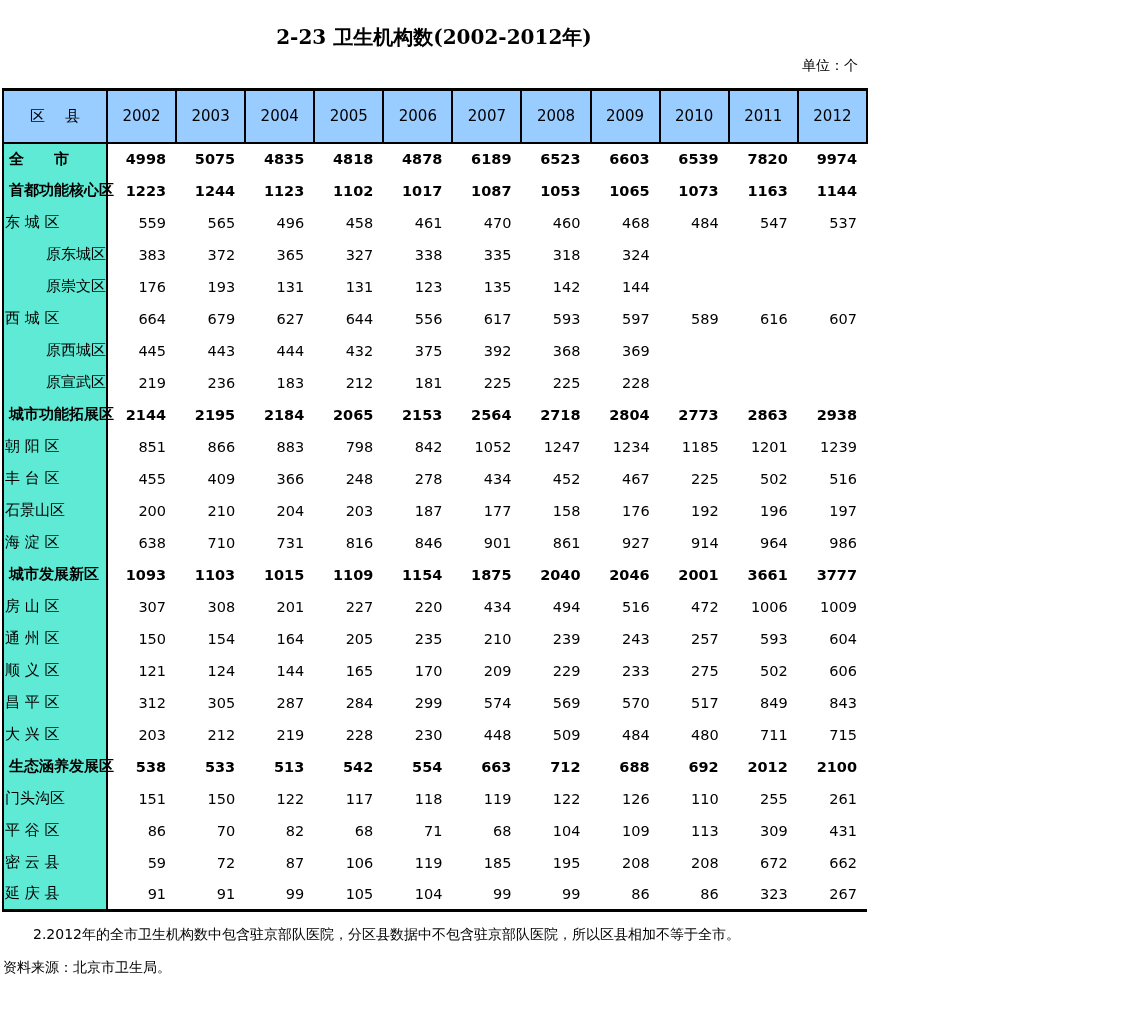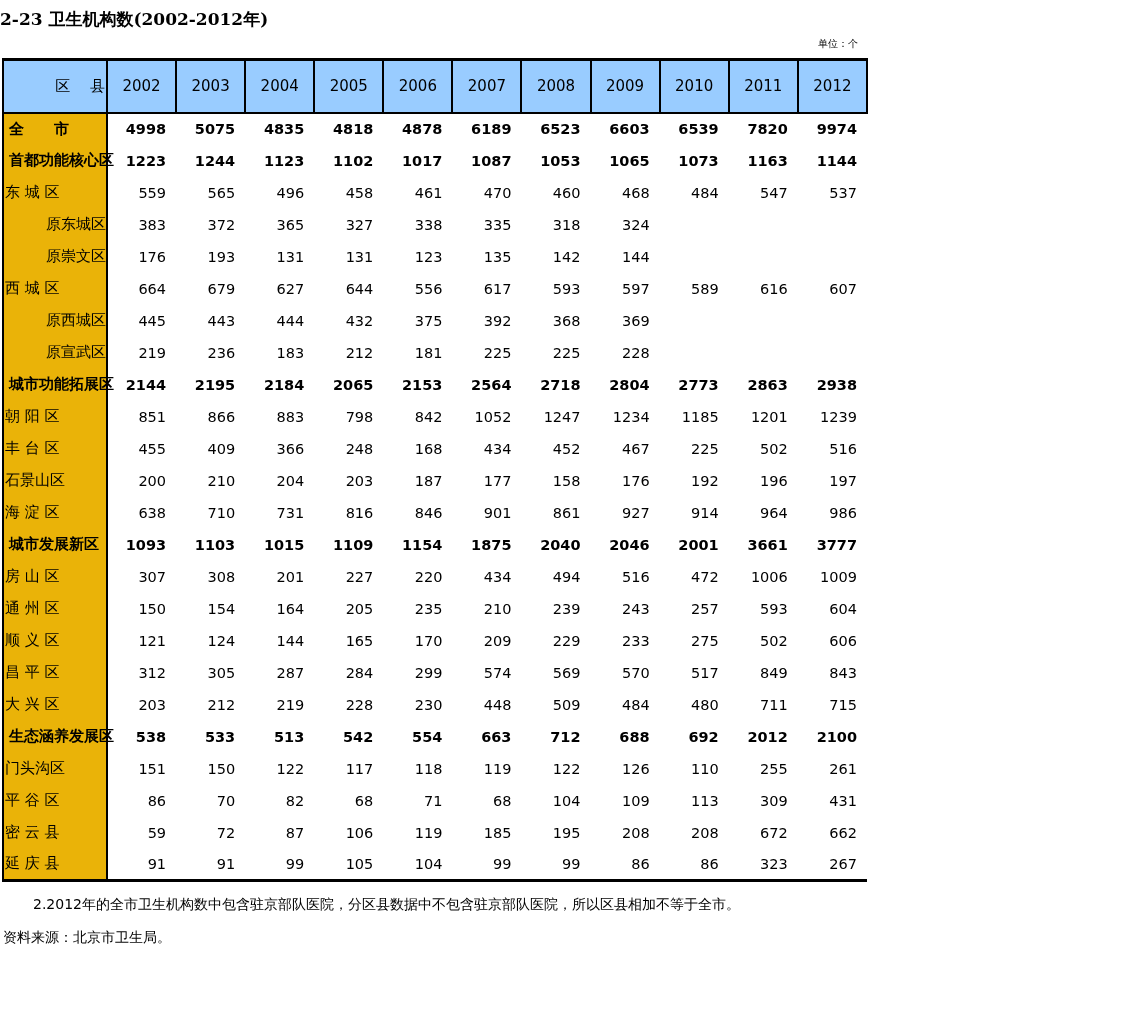--- a/index.html
+++ b/index.html
@@ -5,50 +5,50 @@
   * { box-sizing: border-box; }
   html, body { margin: 0; padding: 0; background: #ffffff; }
   body {
     width: 1147px; height: 1014px;
     font-family: "DejaVu Sans", "Liberation Sans", sans-serif;
     color: #000;
   }
   .page { position: relative; width: 1147px; height: 1014px; }
 
   .title {
-    width: 868px; 
-    padding-top: 8px; margin-bottom: 6px;
-    font-size: 17px; font-weight: bold;
+    width: 868px; text-align: center;
+    padding-top: 24px; margin-bottom: 6px;
+    font-size: 20px; font-weight: bold;
     font-family: "DejaVu Serif", "Liberation Serif", serif;
   }
   .unit {
     width: 866px; text-align: right; padding-right: 8px;
-    font-size: 10px; margin-bottom: 7px;
+    font-size: 14px; margin-bottom: 13px;
   }
 
   table.tbl {
     border-collapse: collapse; table-layout: fixed;
     width: 866px; margin-left: 2px;
     border-bottom: 3px solid #000;
   }
   thead th {
     background: #99CCFF;
     border: 2px solid #000;
     border-top: 3px solid #000;
     height: 53px;
     font-weight: normal; font-size: 15px;
     text-align: center; vertical-align: middle;
   }
-  thead th.corner { width: 104px; text-align: right; }
+  thead th.corner { width: 104px; }
   tbody td {
     height: 32px; vertical-align: middle;
     font-size: 15px; border: none;
   }
   tbody td.label {
-    background: #eab308;
+    background: #5eead4;
     border-left: 2px solid #000;
     border-right: 2px solid #000;
     white-space: pre;
   }
   tbody td.val { text-align: right; padding-right: 10px; font-size: 14.5px; }
   tr.bold td { font-weight: bold; }
   td.ind0 { padding-left: 5px; }
   td.ind1 { }
   td.ind2 { padding-left: 42px; }
 
@@ -220,21 +220,21 @@
           <td class="val">1185</td>
           <td class="val">1201</td>
           <td class="val">1239</td>
         </tr>
         <tr>
           <td class="label ind1">丰 台 区</td>
           <td class="val">455</td>
           <td class="val">409</td>
           <td class="val">366</td>
           <td class="val">248</td>
-          <td class="val">168</td>
+          <td class="val">278</td>
           <td class="val">434</td>
           <td class="val">452</td>
           <td class="val">467</td>
           <td class="val">225</td>
           <td class="val">502</td>
           <td class="val">516</td>
         </tr>
         <tr>
           <td class="label ind1">石景山区</td>
           <td class="val">200</td>

